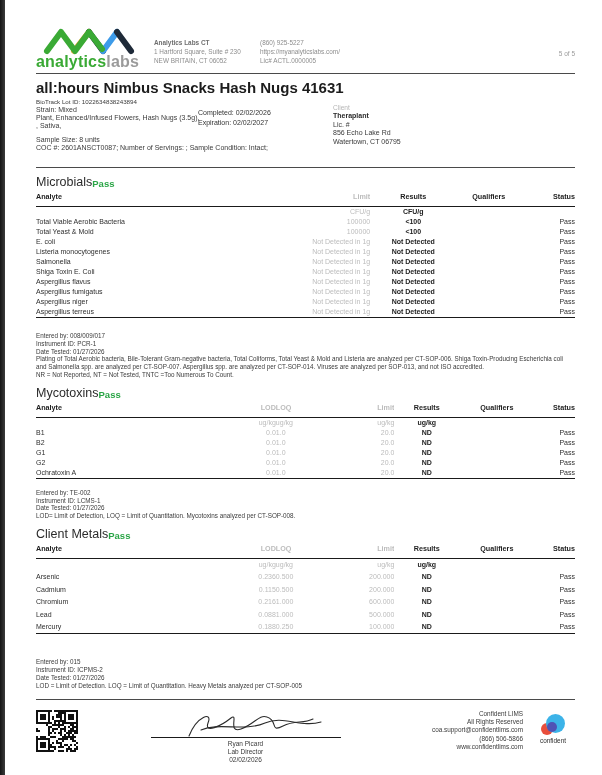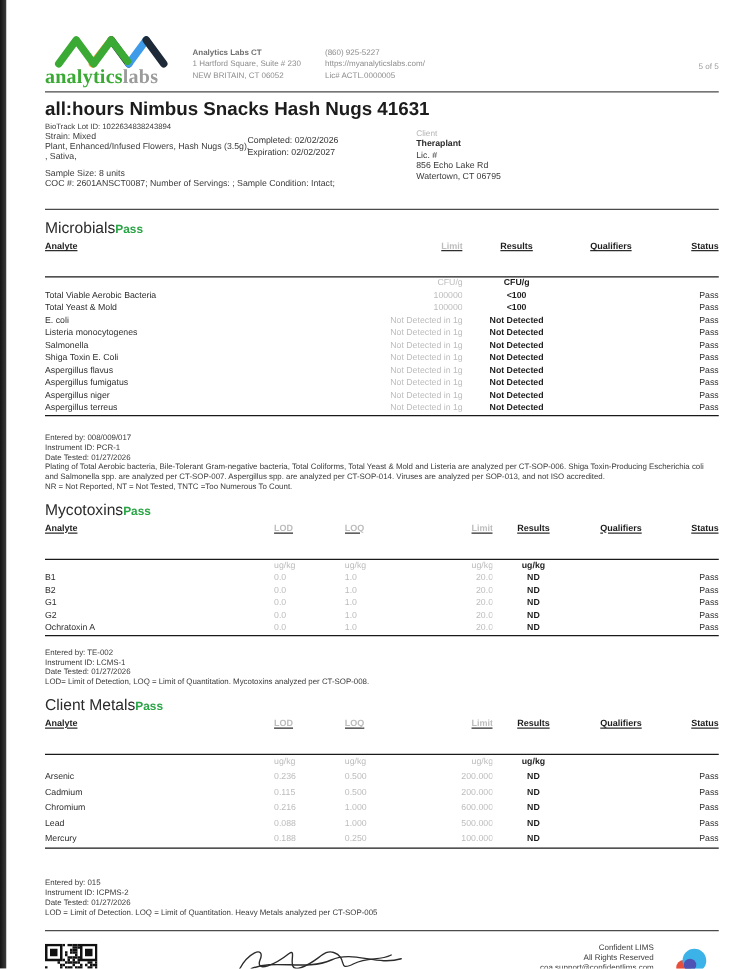--- a/index.html
+++ b/index.html
@@ -6,21 +6,21 @@
   .page{position:relative;width:602px;height:775px;background:#ffffff;overflow:hidden;
         font-family:"Liberation Sans",sans-serif;color:#2e2e2e;}
   .edge{position:absolute;left:0;top:0;bottom:0;width:5px;
         background:linear-gradient(90deg,#141414,#3c3c3c);}
   .content{position:absolute;left:36px;width:539px;top:0;}
 
   
   .header{display:flex;margin-top:27px;}
   .logo-block{width:118px;}
   .logo-mark{display:block;margin-left:6px;}
-  .wordmark{font-size:16px;font-weight:bold;line-height:13px;letter-spacing:.2px;font-family:Liberation Serif, serif;}
+  .wordmark{font-size:16px;font-weight:bold;line-height:13px;letter-spacing:.2px;}
   .wm-a{color:#3aaa35;}.wm-b{color:#9b9b9b;}
   .lab-col{font-size:6.4px;line-height:9px;color:#8d8d8d;margin-top:11px;}
   .lab-col1{width:106px;}
   .lab-col2{width:112px;}
   .lab-name{font-weight:bold;color:#6e6e6e;}
   .cert-col{flex:1;text-align:right;margin-top:9px;}
   .cert-title{font-size:13.5px;color:#8f8f8f;}
   .page-num{font-size:6.5px;color:#9b9b9b;margin-top:14px;}
   .hr{border-top:1px solid #4a4a4a;margin-top:5px;}
 
@@ -35,31 +35,31 @@
   .client-name{font-weight:bold;color:#2a2a2a;}
   .s-gap{height:5px;}
 
   
   .section-head{display:flex;justify-content:flex-start;align-items:flex-end;margin-top:7px;}
   .section-title{font-size:12.5px;color:#2b2b2b;}
   .section-pass{font-size:9.5px;font-weight:bold;color:#2aa546;}
   .tbl{margin-top:3px;border-bottom:1.5px solid #1a1a1a;}
   .trow{display:flex;}
   .c{display:block;overflow:hidden;white-space:nowrap;}
-  .thead .trow{border-bottom:1.3px solid #1a1a1a;padding-bottom:19px;text-decoration:underline;}
+  .thead .trow{border-bottom:1.3px solid #1a1a1a;padding-bottom:4px;}
   .thead .c{font-weight:bold;font-size:7.2px;line-height:10px;color:#1d1d1d;}
   .tbody .c{font-size:7px;line-height:10px;}
   .t-metals .tbody .c{line-height:12.4px;}
   .t5 .c0{width:45%;text-align:left;}
   .t5 .c1{width:17%;text-align:right;color:#bcbcbc;}
   .t5 .c2{width:16%;text-align:center;font-weight:bold;color:#1d1d1d;}
   .t5 .c3{width:12%;text-align:center;}
   .t5 .c4{width:10%;text-align:right;}
   .t7 .c0{width:34%;text-align:left;}
-  .t7 .c1{width:10.5%;text-align:left;color:#bcbcbc;}
+  .t7 .c1{width:10.5%;text-align:right;color:#bcbcbc;}
   .t7 .c2{width:11%;text-align:left;color:#bcbcbc;}
   .t7 .c3{width:11%;text-align:right;color:#bcbcbc;}
   .t7 .c4{width:12%;text-align:center;font-weight:bold;color:#1d1d1d;}
   .t7 .c5{width:14%;text-align:center;}
   .t7 .c6{width:7.5%;text-align:right;}
   .notes{font-size:6.3px;line-height:7.8px;color:#3a3a3a;margin-top:14px;}
   .notes-tight{margin-top:10px;}
   .notes-loose{margin-top:24px;}
 
   

